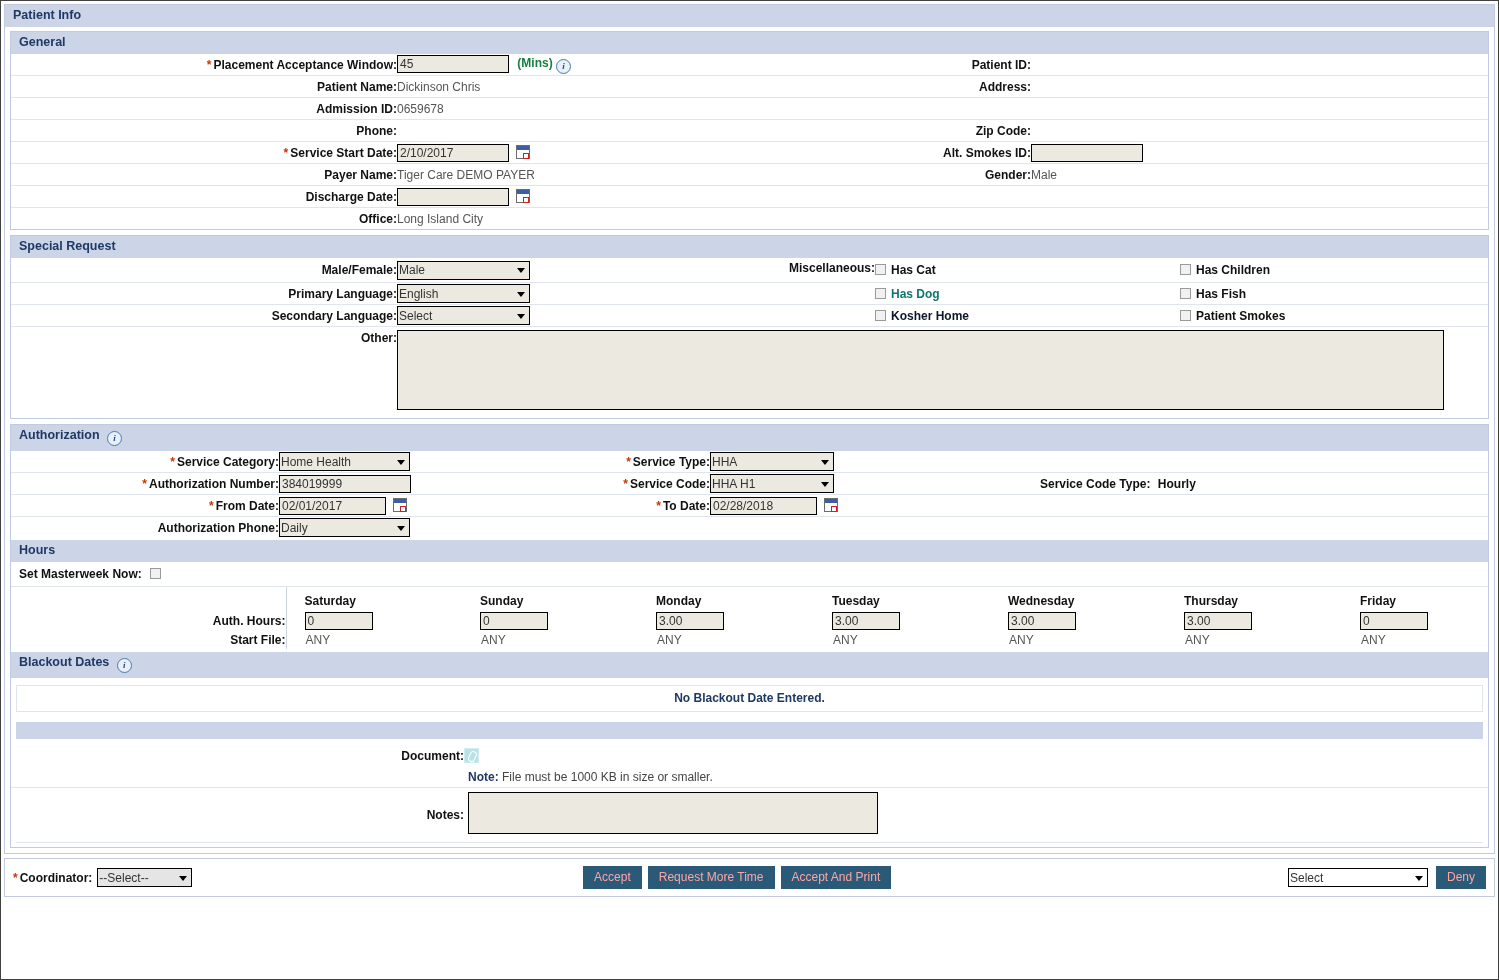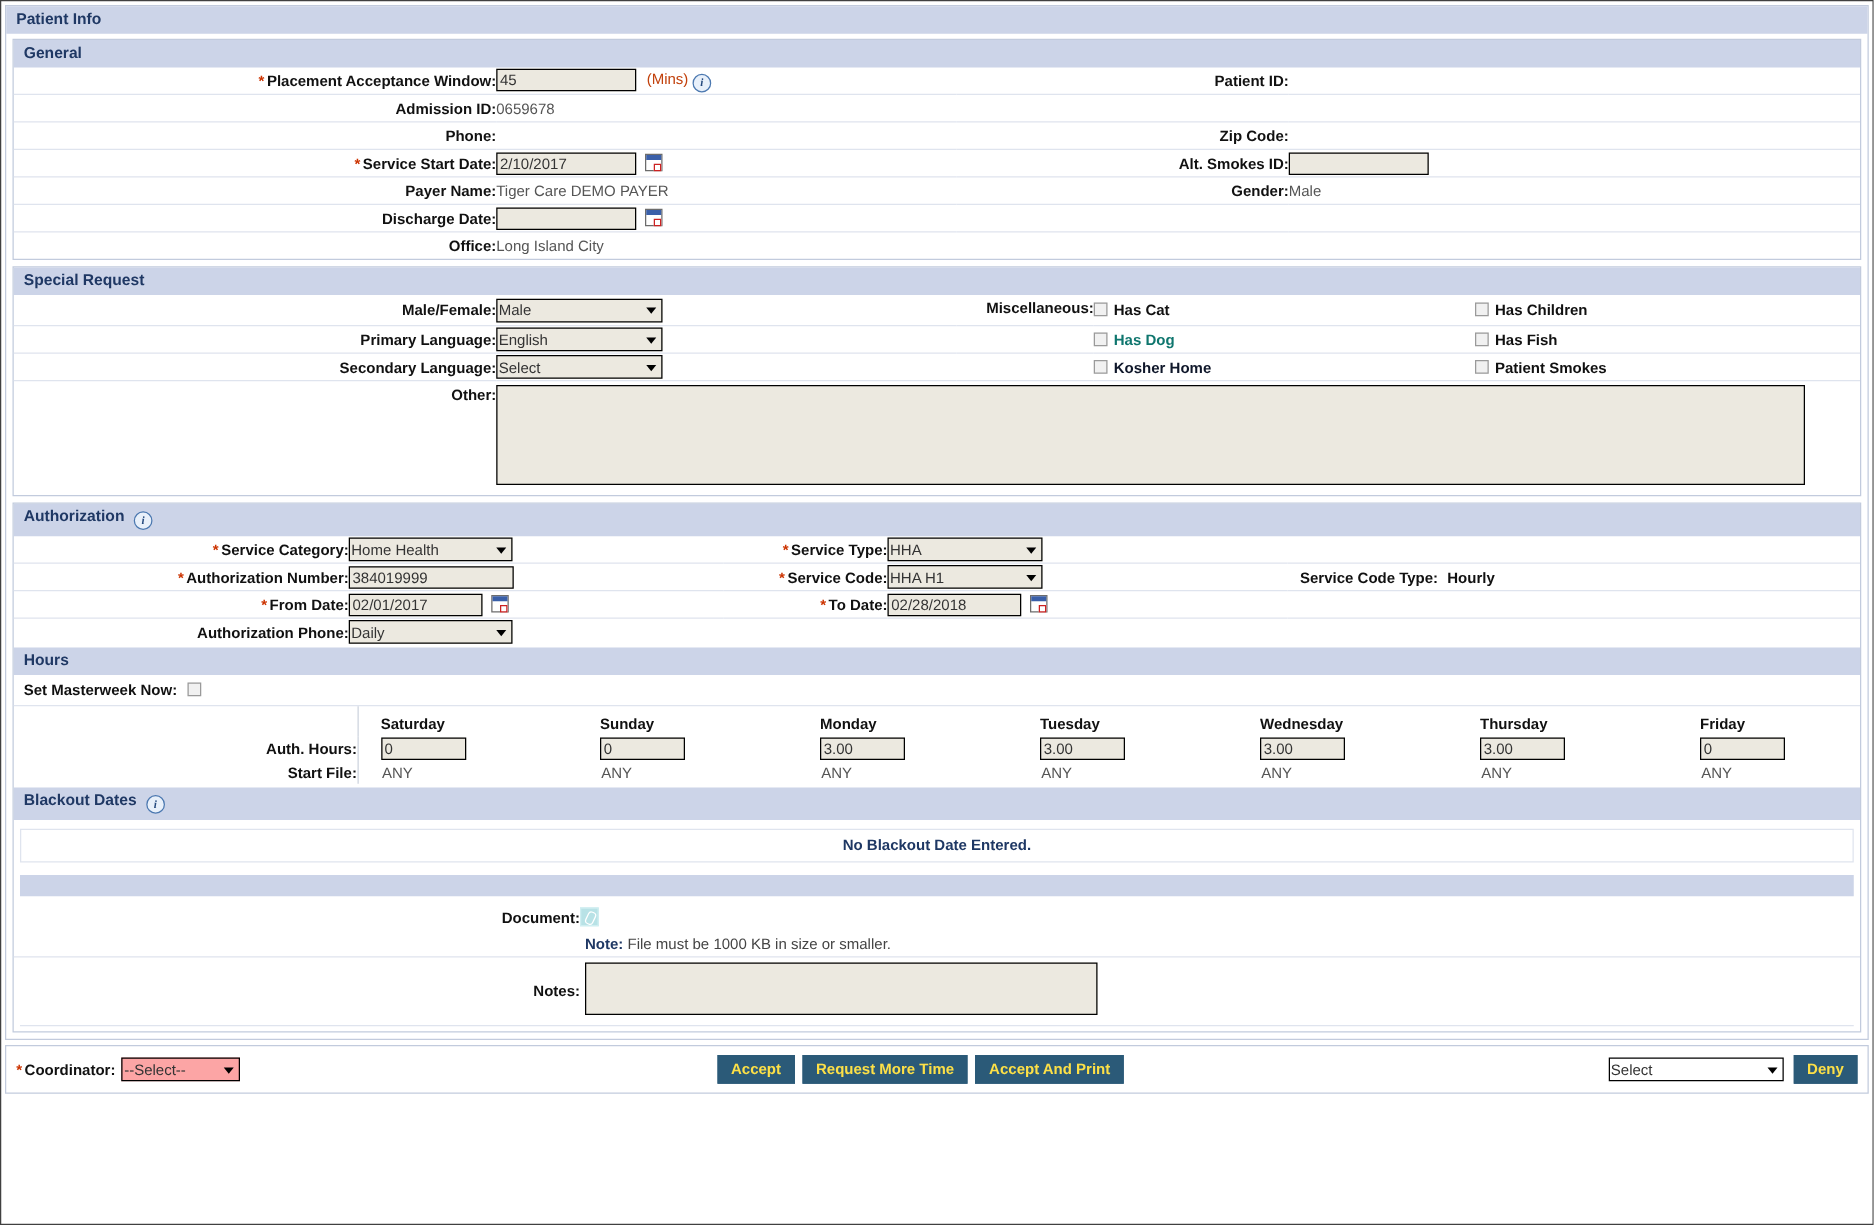--- a/index.html
+++ b/index.html
@@ -189,22 +189,22 @@
   .footer {
     border: 1px solid #c2cbdd;
     margin: 4px 3px 3px 3px;
     background: #ffffff;
     padding: 7px 8px;
     display: flex;
     align-items: center;
   }
   .btn {
     background: #2b5a78;
-    color: #fde047;
-    font-weight: bold;
+    color: #fca5a5;
+    font-weight: normal;
     font-size: 12px;
     font-family: "Liberation Sans", sans-serif;
     border: 1px solid #2b5a78;
     padding: 4px 10px 5px 10px;
     margin-right: 6px;
     cursor: pointer;
     line-height: 12px;
   }
   .spacer { flex: 1 1 auto; }
   .note-b { font-weight: bold; color: #1f3864; }
@@ -226,24 +226,30 @@
             <col style="width:386px">
             <col style="width:368px">
             <col style="width:266px">
             <col style="width:*">
           </colgroup>
         <tbody>
             <tr>
           <td class="lbl"><span class="req">*</span><span>Placement Acceptance Window:</span></td>
           <td class="val">
             <input class="txt w110" value="45" style="">
-            <span style="font-weight:normal;color:#c2410c;margin-left:5px;">(Mins)</span>
+            <span style="font-weight:bold;color:#15803d;margin-left:5px;">(Mins)</span>
             <span class="icon-info">i</span>
           </td>
           <td class="lbl">Patient ID:</td>
+          <td class="val"></td>
+        </tr>
+        <tr>
+          <td class="lbl">Patient Name:</td>
+          <td class="val">Dickinson Chris</td>
+          <td class="lbl">Address:</td>
           <td class="val"></td>
         </tr>
         <tr>
           <td class="lbl">Admission ID:</td>
           <td class="val">0659678</td>
           <td class="lbl"></td>
           <td class="val"></td>
         </tr>
         <tr>
           <td class="lbl">Phone:</td>
@@ -539,21 +545,21 @@
       </tbody>
         </table>
       <div style="height:4px;border-top:1px solid #dfe4ee;margin:0 5px;"></div>
     </div>
   </div>
 
   <div class="footer">
     <span class="req">*</span>
     <span style="font-weight:bold;color:#111;margin-right:5px;">Coordinator:</span>
     <span class="selwrap">
-      <select class="sel" style="width:95px;background:#fca5a5;">
+      <select class="sel" style="width:95px;background:#e5e5e5;">
         <option>--Select--</option>
       </select>
       <span class="arrow"></span>
     </span>
 
     <span class="spacer"></span>
 
     <button class="btn">Accept</button>
     <button class="btn">Request More Time</button>
     <button class="btn">Accept And Print</button>

